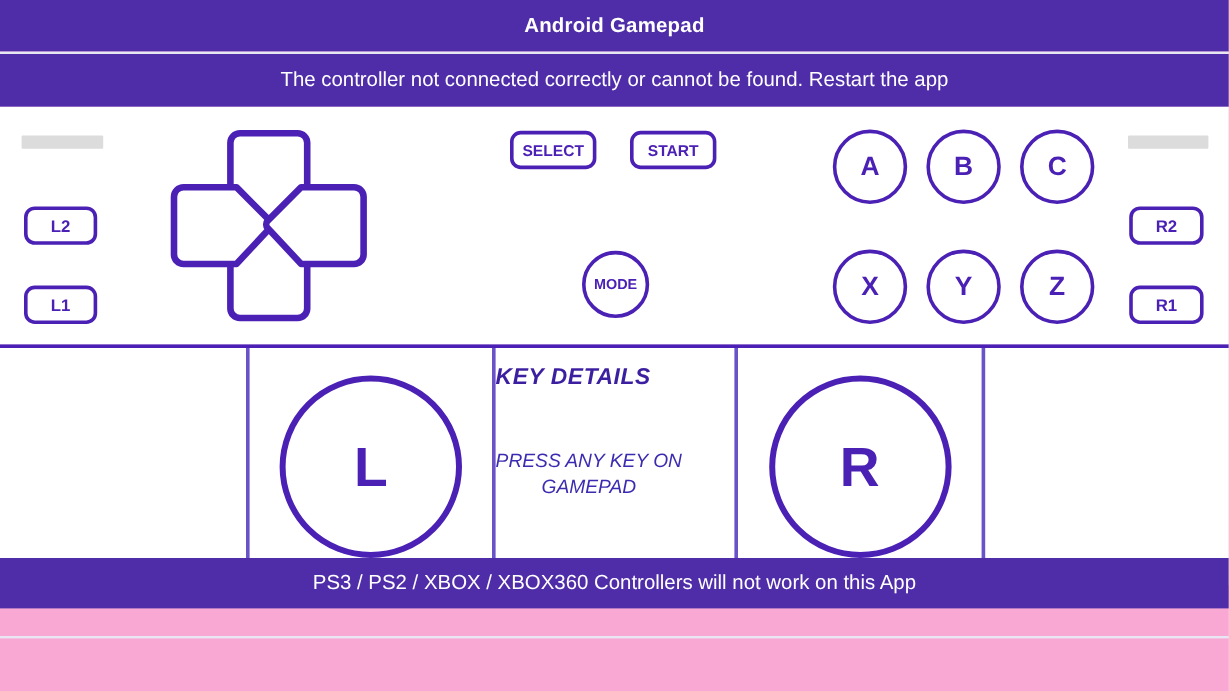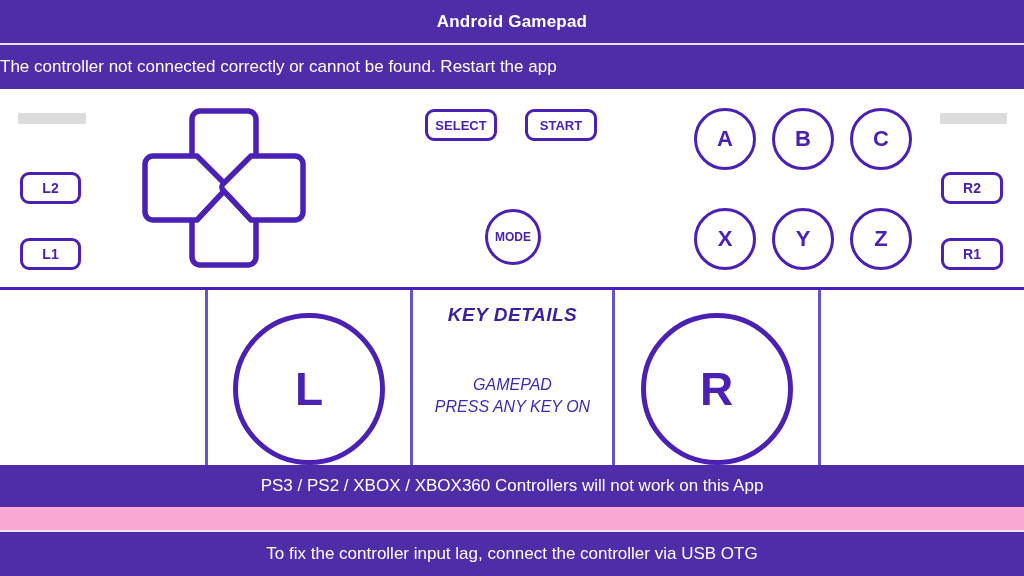--- a/index.html
+++ b/index.html
@@ -18,21 +18,21 @@
     display:flex;align-items:center;justify-content:center;
     font-size:17px;font-weight:bold;letter-spacing:.2px;
     box-sizing:border-box;
   }
   .bar-sep{
     position:absolute;left:0;width:1024px;height:2px;background:#e9e6f4;
   }
   .msgbar{
     position:absolute;left:0;top:45px;width:1024px;height:44px;
     background:#4f2da8;color:#ffffff;
-    display:flex;align-items:center;justify-content:flex-start;
+    display:flex;align-items:center;justify-content:center;
     font-size:17px;font-weight:400;
     box-sizing:border-box;
   }
 
   
   .padarea{
     position:absolute;left:0;top:89px;width:1024px;height:198px;
     background:#ffffff;
   }
 
@@ -63,21 +63,21 @@
   .cell{position:absolute;top:0;height:198px;display:flex;align-items:center;justify-content:center;}
 
   .stick{
     width:142px;height:142px;border-radius:50%;
     border:5px solid #4b21b5;background:#ffffff;color:#4b21b5;
     display:flex;align-items:center;justify-content:center;
     font-size:46px;font-weight:bold;line-height:1;
   }
   .detail-cell{
     position:absolute;top:0;height:198px;
-    display:flex;flex-direction:column;align-items:center;
+    display:flex;flex-direction:column;align-items:flex-start;
     color:#3b1fa0;text-align:center;
   }
   .kd-title{
     margin-top:14px;font-size:19px;font-weight:bold;font-style:italic;
     letter-spacing:.5px;
   }
   .kd-body{
     margin-top:48px;font-size:16px;font-style:italic;font-weight:400;
     line-height:1.35;color:#3b2bb0;
   }
@@ -183,35 +183,32 @@
 
     <div class="cell" style="left:208px;width:202px;">
       <div class="stick">
         <span>L</span>
       </div>
     </div>
 
     <div class="detail-cell" style="left:413px;width:199px;">
       <div class="kd-title">KEY DETAILS</div>
       <div class="kd-body">
+        <div>PRESS ANY KEY ON</div>
         <div>GAMEPAD</div>
-        <div>PRESS ANY KEY ON</div>
       </div>
     </div>
 
     <div class="cell" style="left:615px;width:203px;">
       <div class="stick">
         <span>R</span>
       </div>
     </div>
 
     <div class="cell" style="left:821px;width:203px;"></div>
   </div>
 
   <div class="foot foot1">
     <span>PS3 / PS2 / XBOX / XBOX360 Controllers will not work on this App</span>
   </div>
   <div class="bar-sep" style="top:530px;"></div>
-  <div class="foot foot2">
-    <span>To fix the controller input lag, connect the controller via USB OTG</span>
-  </div>
 
 </div>
 
 </body></html>

